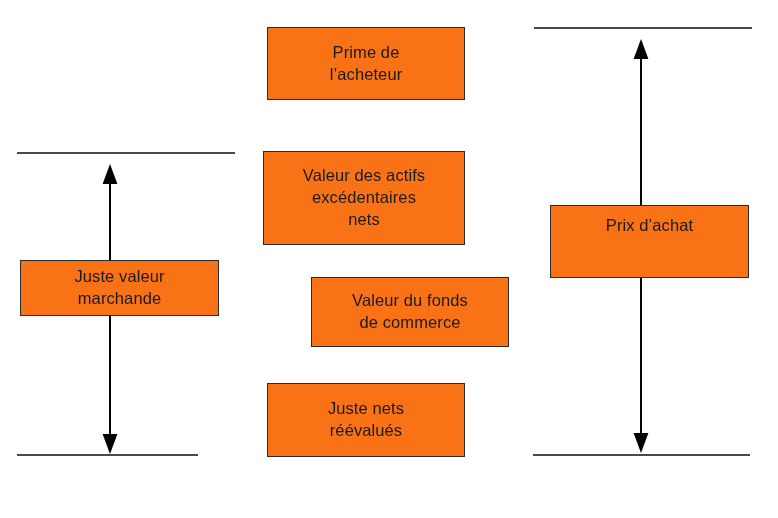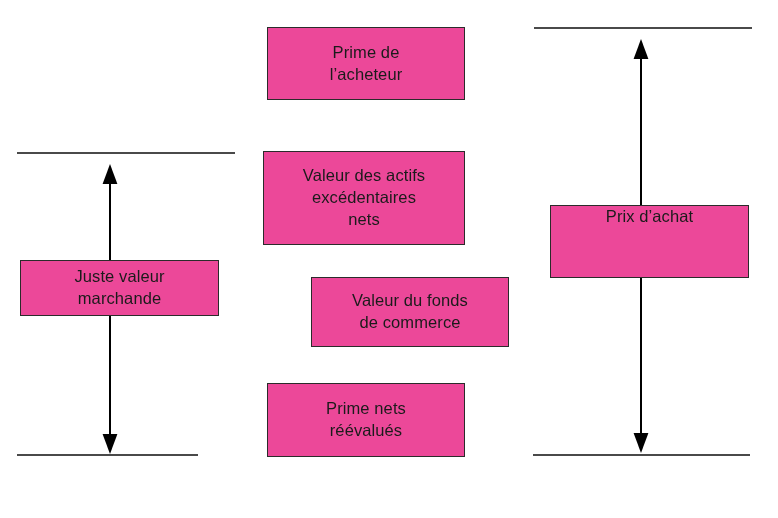--- a/index.html
+++ b/index.html
@@ -28,33 +28,34 @@
   .rule {
     position: absolute;
     height: 0;
     border-top: 2px solid #4a4a4a;
   }
   
   .boxw {
     position: absolute;
     box-sizing: border-box;
     border: 1.5px solid #2b2b2b;
-    background: #ec4899;
+    background: #f97316;
     display: flex;
     align-items: center;
     justify-content: center;
     text-align: center;
     color: #1b1b1b;
     font-size: 16.5px;
     line-height: 1.32;
     letter-spacing: 0.1px;
     white-space: pre-line;
   }
   .boxw.top-text {
     align-items: flex-start;
+    padding-top: 9px;
   }
   
   .arrow {
     position: absolute;
   }
   .arrow svg { display: block; }
 </style>
 </head>
 <body>
 
@@ -83,21 +84,21 @@
     <div class="boxw" style="left:267px; top:27px; width:198px; height:73px;">Prime de
 l’acheteur</div>
 
     <div class="boxw" style="left:263px; top:151px; width:202px; height:94px;">Valeur des actifs
 excédentaires
 nets</div>
 
     <div class="boxw" style="left:267px; top:277px; width:198px; height:70px;margin-left:44px;">Valeur du fonds
 de commerce</div>
 
-    <div class="boxw" style="left:267px; top:383px; width:198px; height:74px;">Prime nets
+    <div class="boxw" style="left:267px; top:383px; width:198px; height:74px;">Juste nets
 réévalués</div>
   </div>
 
   <div class="col">
 
     <div class="rule" style="left:534px; top:27px; width:218px;"></div>
 
     <div class="arrow" style="left:627px; top:39px;">
       <svg width="28" height="414" viewBox="0 0 28 414">
         <line x1="14" y1="4" x2="14" y2="410" stroke="#000000" stroke-width="2"></line>

